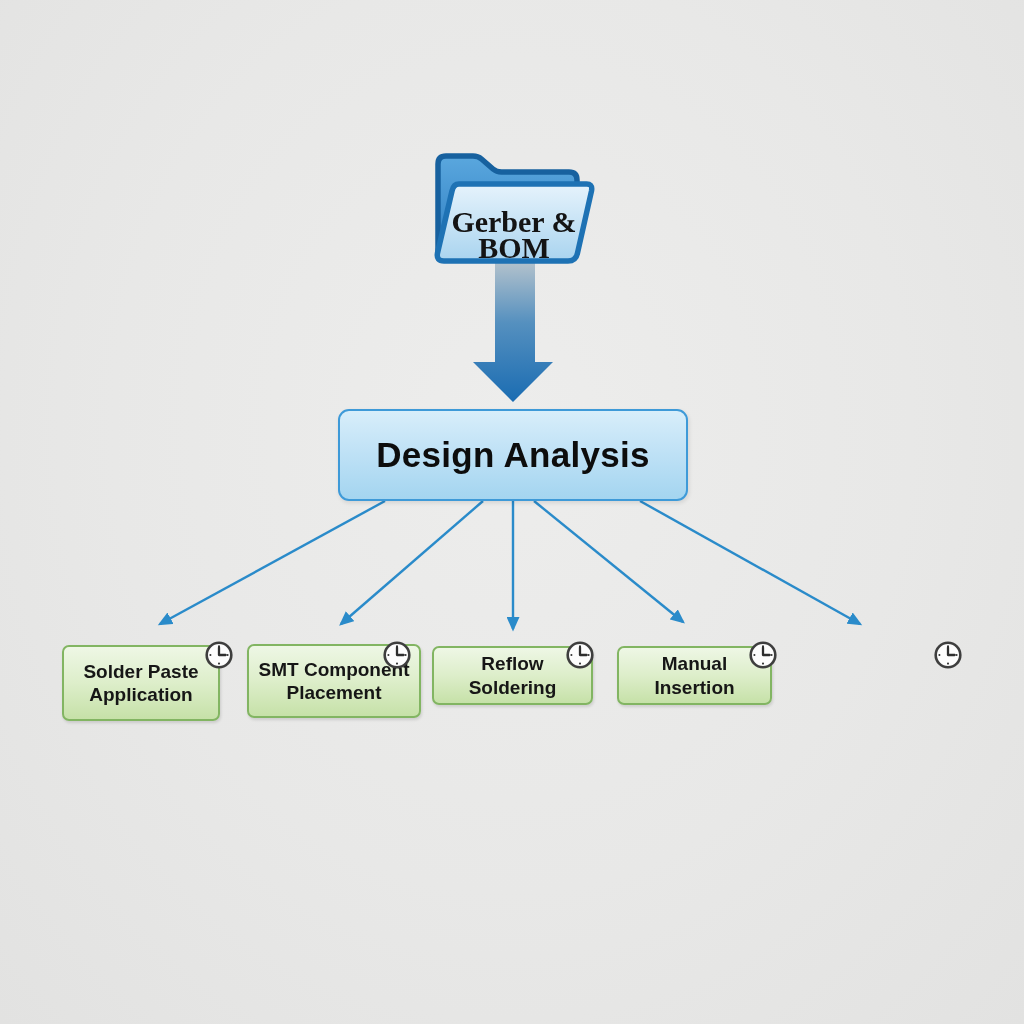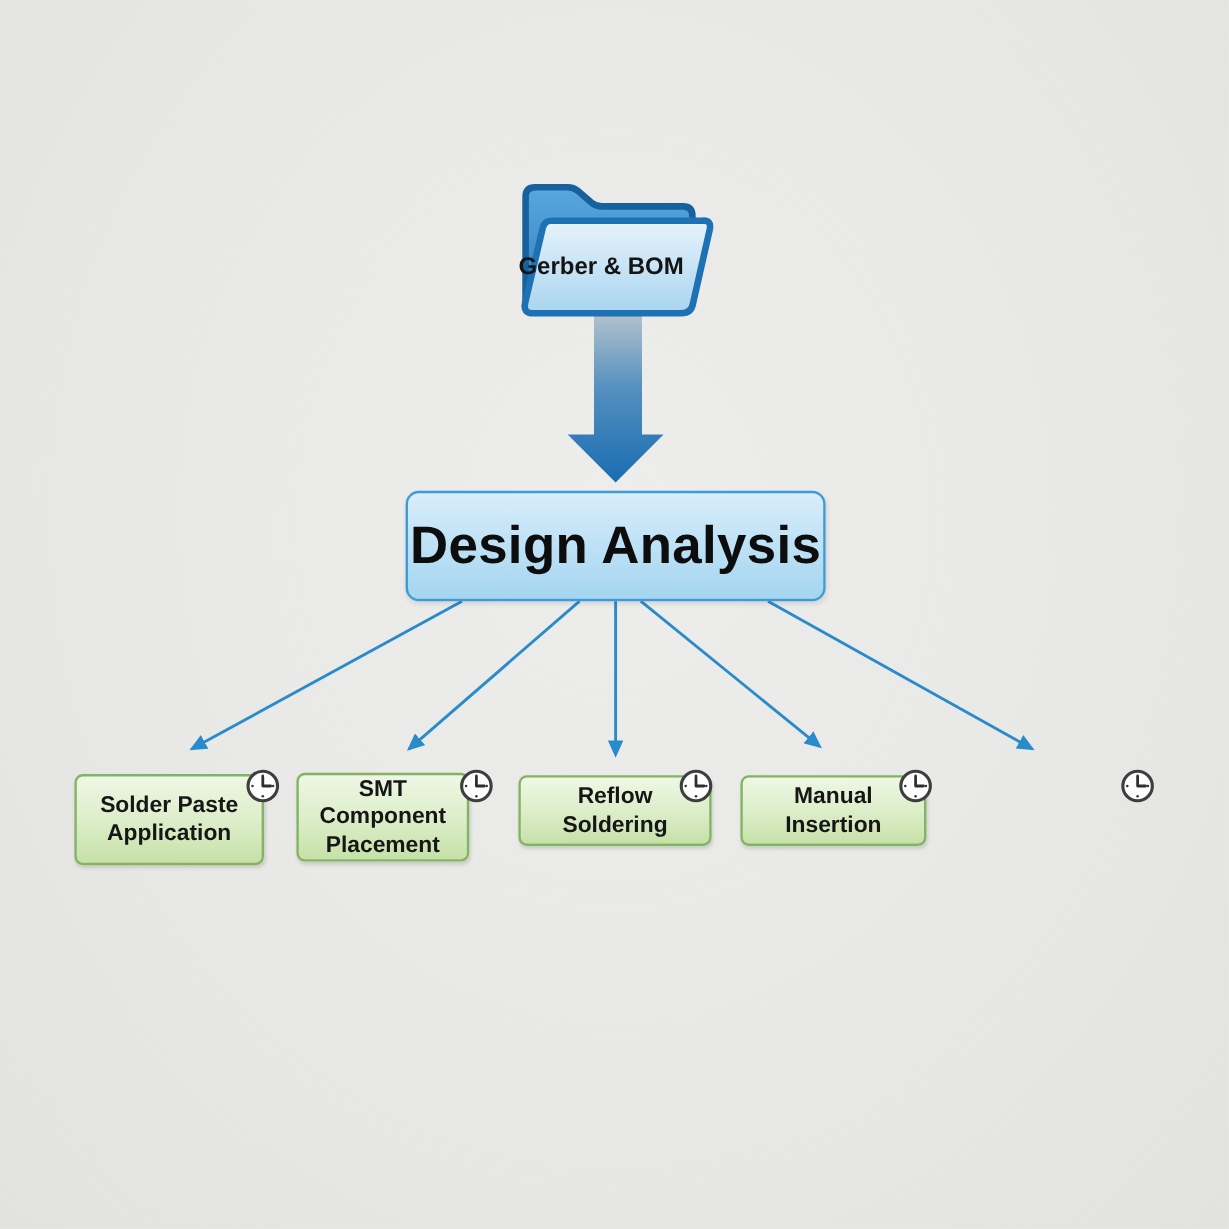--- a/index.html
+++ b/index.html
@@ -8,41 +8,41 @@
     font-family:"Liberation Sans", sans-serif;
     background:#e8e8e7;
   }
   .canvas{
     position:relative;width:1024px;height:1024px;
     background:radial-gradient(ellipse at 50% 42%, #ededec 0%, #e8e8e7 55%, #e2e2e1 100%);
   }
   .layer{position:absolute;left:0;top:0;}
   .folder-label{
     position:absolute;left:432px;top:209px;width:164px;height:26px;
-    text-align:left;font-size:20px;font-weight:bold;color:#141414;line-height:26px;
+    text-align:center;font-size:30px;font-weight:bold;color:#141414;line-height:26px;font-family:Liberation Serif, serif;
   }
   .process-box{
     position:absolute;left:338px;top:409px;width:350px;height:92px;
     box-sizing:border-box;display:flex;align-items:center;justify-content:center;
     border:2.5px solid #3e9ad8;border-radius:11px;
     background:linear-gradient(180deg,#d8eefa 0%,#c0e2f6 45%,#a4d5f0 100%);
     box-shadow:1px 2px 4px rgba(0,0,0,0.10);
-    font-size:44px;font-weight:bold;color:#0d0d0d;letter-spacing:0.3px;
+    font-size:35px;font-weight:bold;color:#0d0d0d;letter-spacing:0.3px;
   }
   .stage{
     position:absolute;box-sizing:border-box;
     display:flex;align-items:center;justify-content:center;text-align:center;
     border:2px solid #82b562;border-radius:7px;
     background:linear-gradient(180deg,#eef7e5 0%,#ddeeca 50%,#c6e1a8 100%);
     box-shadow:1px 2px 3px rgba(0,0,0,0.12);
     font-size:19px;font-weight:bold;line-height:1.22;color:#161616;
     padding:2px 7px;
   }
   .stage-1{left:62px;top:645px;width:158px;height:76px;}
-  .stage-2{left:247px;top:644px;width:144px;height:74px;}
+  .stage-2{left:247px;top:644px;width:174px;height:74px;}
   .stage-3{left:432px;top:646px;width:161px;height:59px;}
   .stage-4{left:617px;top:646px;width:155px;height:59px;}
   .stage-5{left:797px;top:645px;width:166px;height:61px;}
   .clock{position:absolute;width:30px;height:30px;}
   .clock-1{left:204px;top:640px;}
   .clock-2{left:382px;top:640px;}
   .clock-3{left:565px;top:640px;}
   .clock-4{left:748px;top:640px;}
   .clock-5{left:933px;top:640px;}
 </style>

